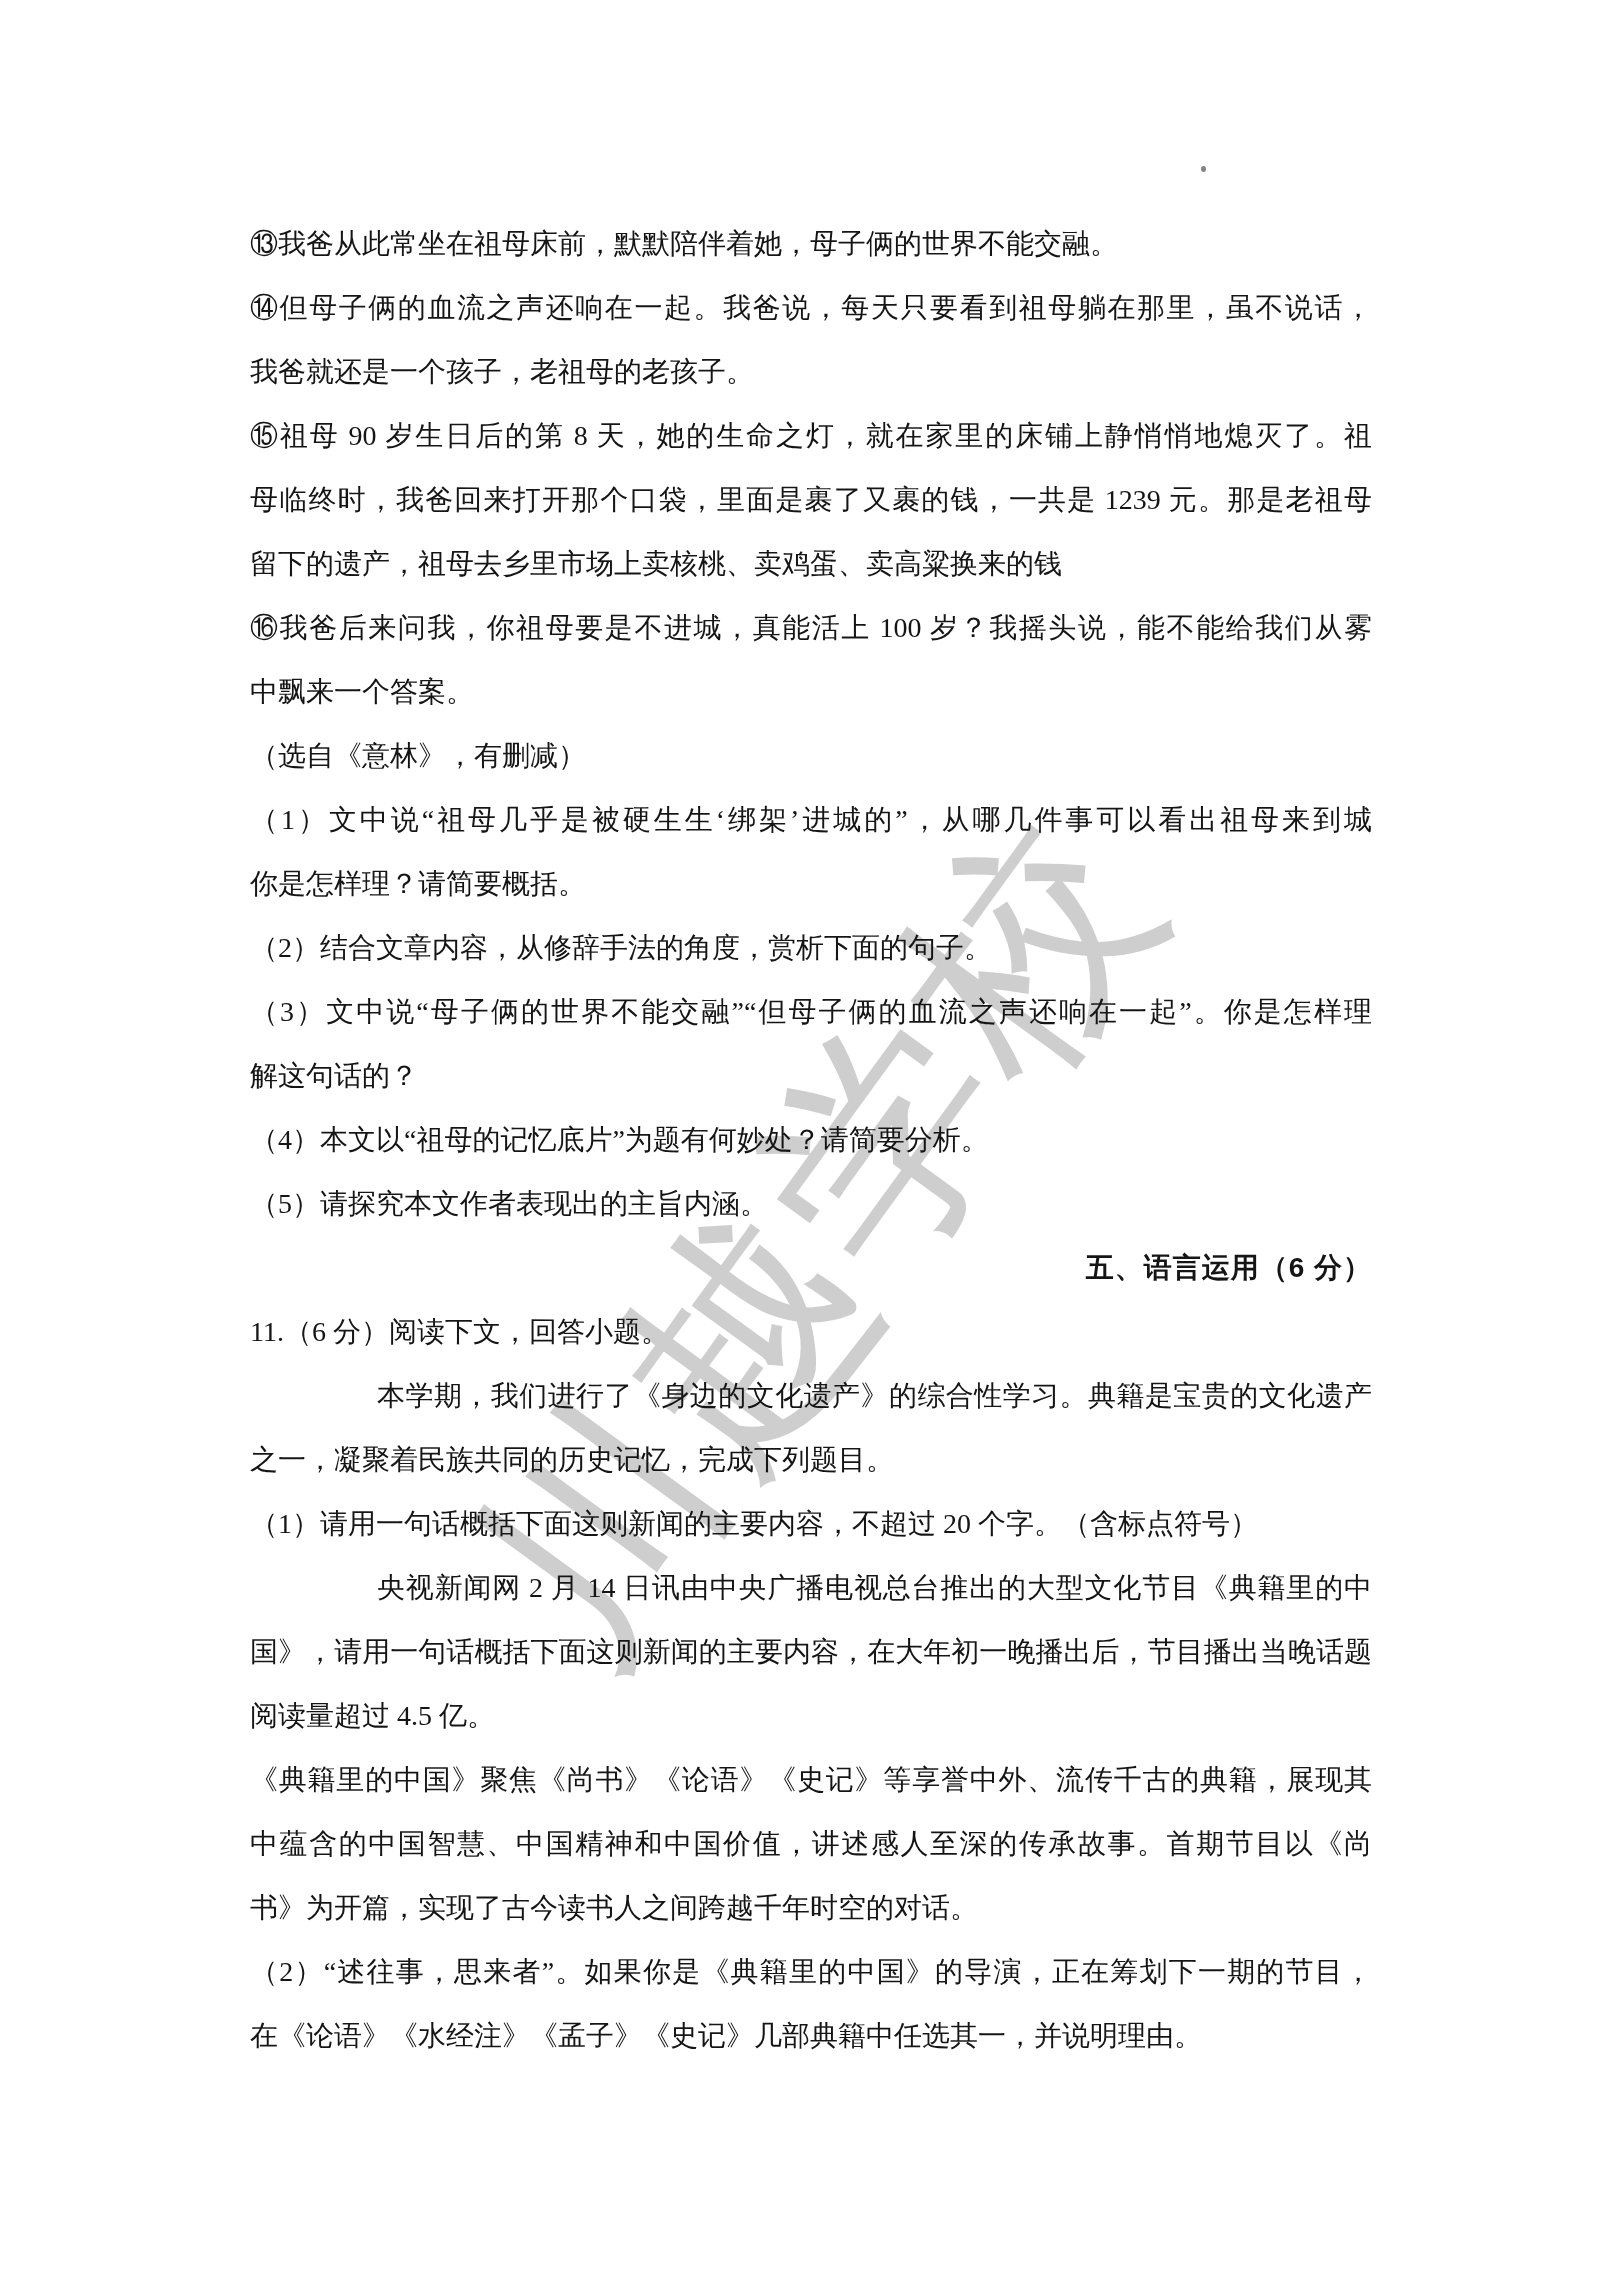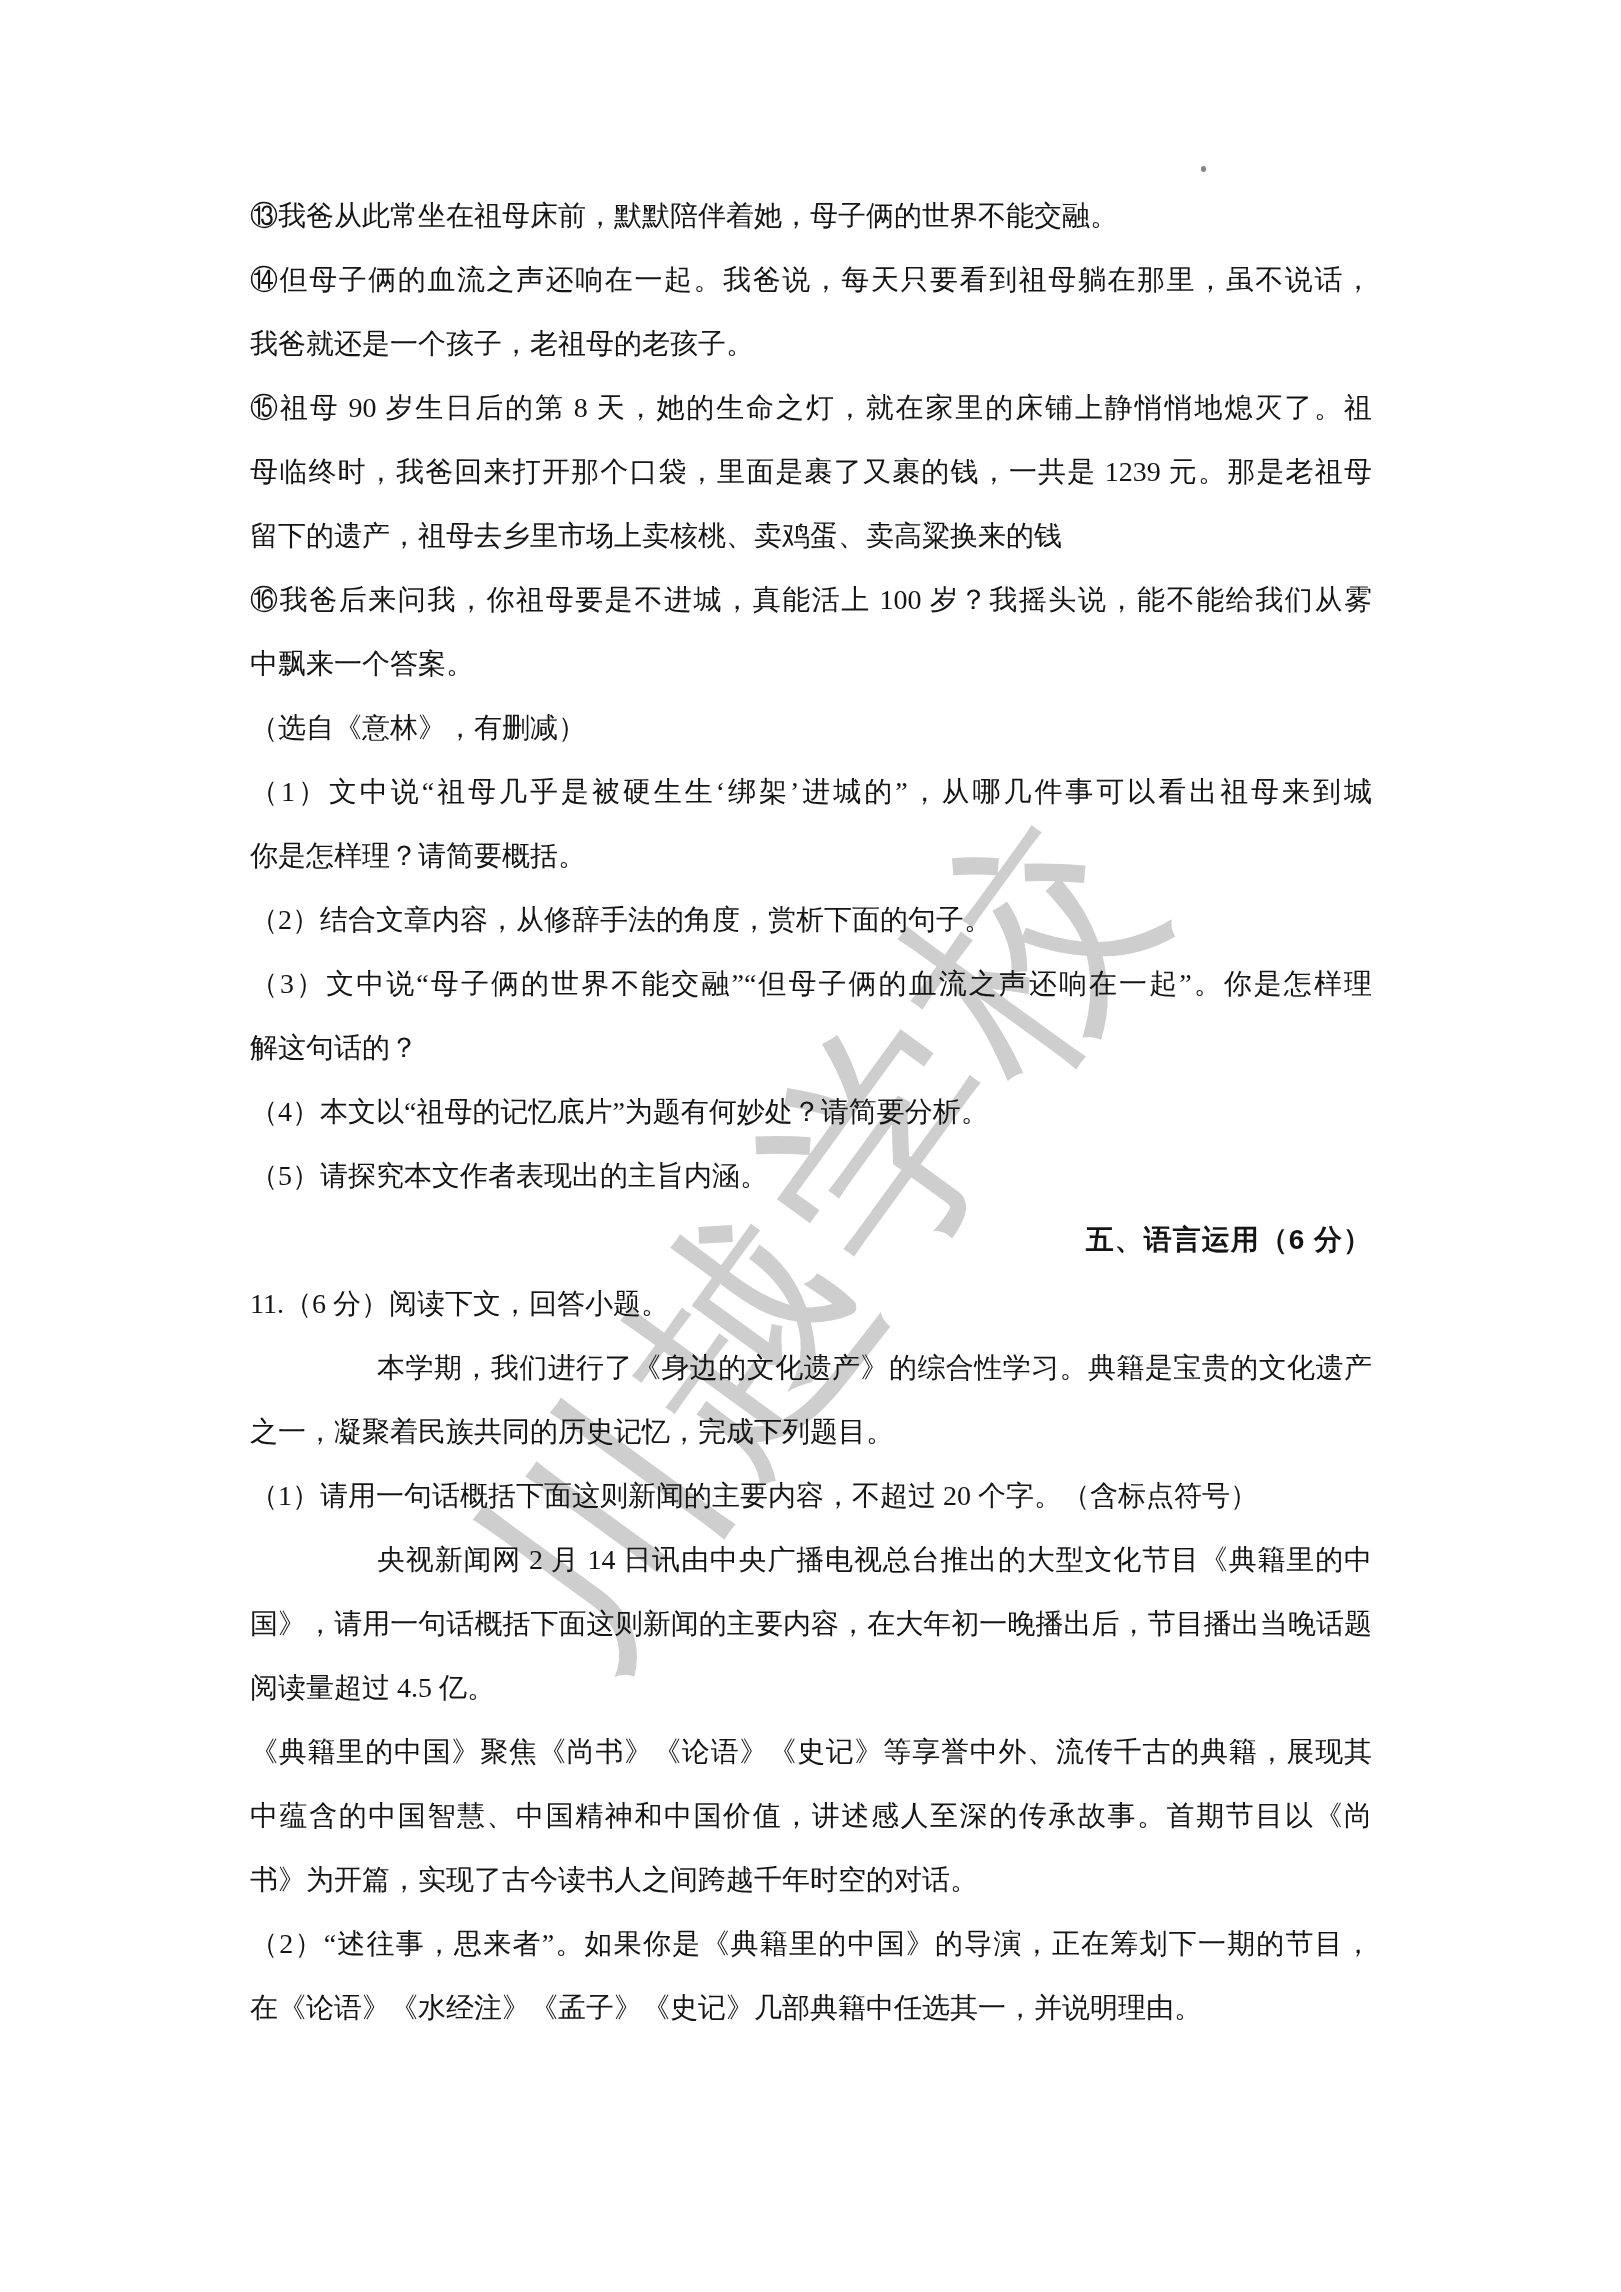--- a/index.html
+++ b/index.html
@@ -46,21 +46,21 @@
     width: 4.9px;
     height: 5.9px;
     background: #6f6f6f;
     border-radius: 50%;
     opacity: 0.85;
     z-index: 2;
   }
   .body-text {
     position: absolute;
     left: 250px;
-    top: 184px;
+    top: 212px;
     width: 1122px;
     z-index: 3;
     font-size: 28px;
     line-height: 64px;
     color: #151515;
   }
   .line {
     height: 64px;
     white-space: nowrap;
     overflow: visible;

